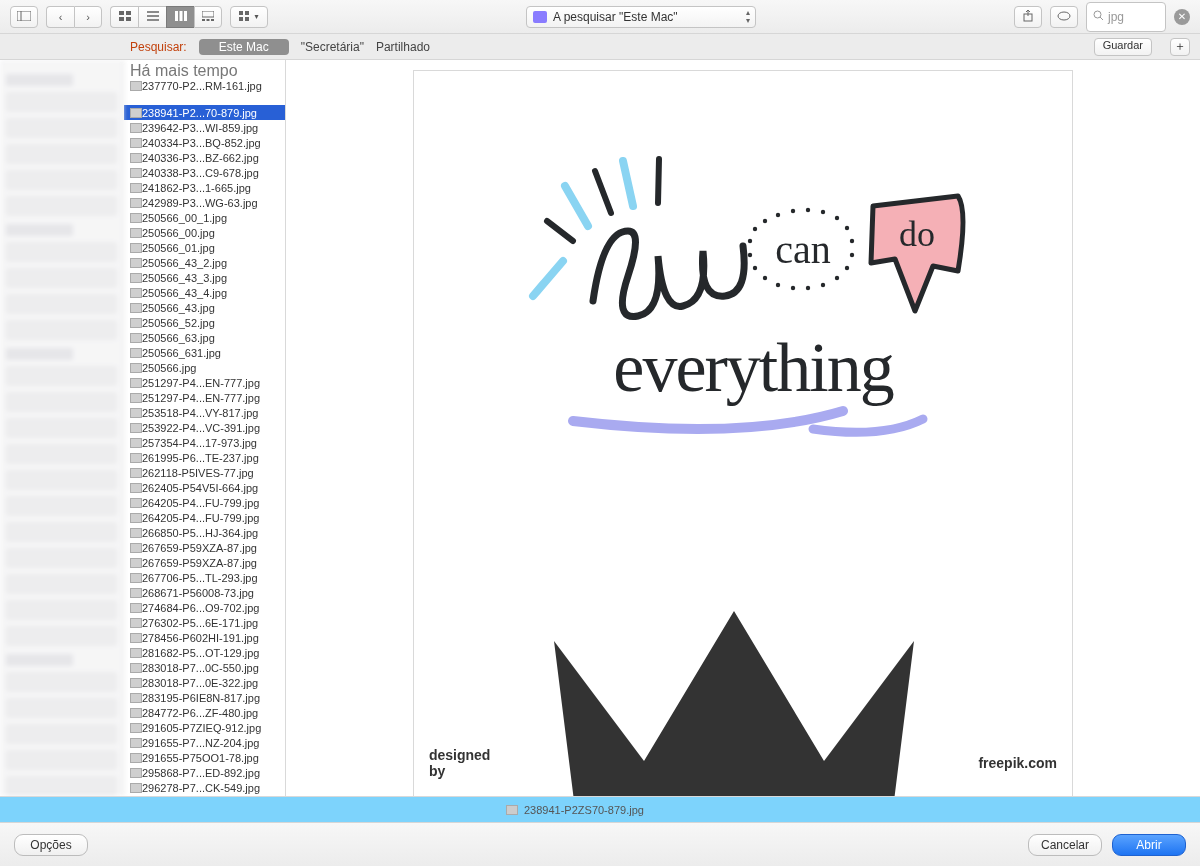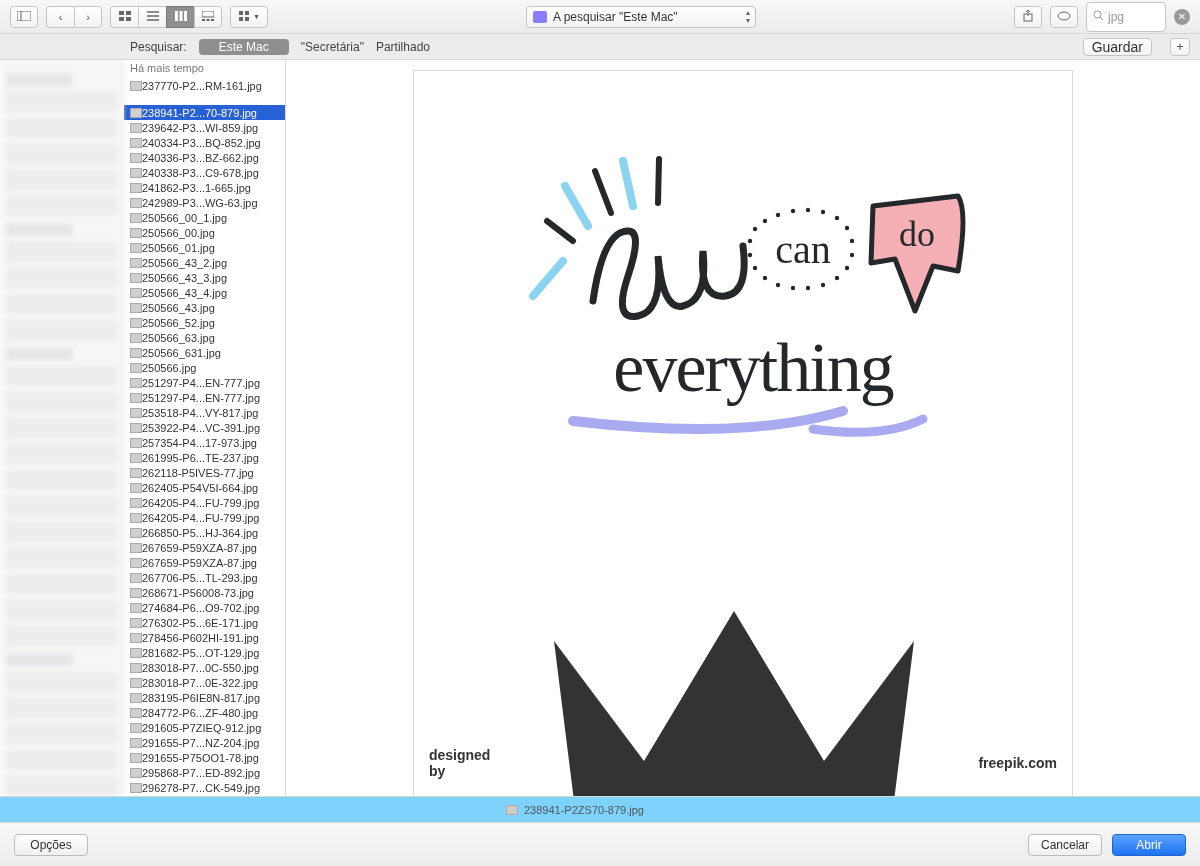--- a/index.html
+++ b/index.html
@@ -86,31 +86,31 @@
   
   .scopebar {
     height: 26px;
     background:#ececec;
     border-bottom:1px solid #d6d6d6;
     display:flex;
     align-items:center;
     padding:0 10px 0 130px;
     gap:12px;
   }
-  .scope-label { color:#404040; }
+  .scope-label { color:#c2410c; }
   .scope-item { color:#444; }
   .scope-item.sel {
     background:#8f8f8f; color:#fff; border-radius:4px; padding:1px 20px;
   }
   .save-search {
     margin-left:auto;
     height:18px; padding:0 8px;
     border:1px solid #c4c4c4; border-radius:4px;
     background:linear-gradient(#ffffff,#f2f2f2);
-    font-size:14px;
+    font-size:11px;
   }
   .plus-btn {
     width:20px; height:18px;
     border:1px solid #c4c4c4; border-radius:4px;
     background:linear-gradient(#ffffff,#f2f2f2);
     display:flex; align-items:center; justify-content:center;
     margin-left:6px;
   }
   
   .main {
@@ -132,21 +132,21 @@
     width:162px;
     border-right:1px solid #d9d9d9;
     display:flex;
     flex-direction:column;
     overflow:hidden;
     background:#fff;
   }
   .file-col .header-row {
     height:18px;
     color:#777;
-    font-size:11px;
+    font-size:16px;
     padding:2px 6px;
     background:#fff;
   }
   .file-list { flex:1; overflow:auto; }
   .file-row {
     height:15px;
     display:flex;
     align-items:center;
     gap:0;
     padding:0 6px;
@@ -207,21 +207,21 @@
     display:flex;
     align-items:center;
     padding:0 14px;
     gap:10px;
   }
   .footer .spacer { flex:1; }
   .btn {
     height:22px;
     min-width:74px;
     border:1px solid #bcbcbc;
-    border-radius:4px;
+    border-radius:9px;
     background:linear-gradient(#ffffff,#f0f0f0);
     font-size:12px;
     padding:0 12px;
     display:flex; align-items:center; justify-content:center;
   }
   .btn.primary {
     background:linear-gradient(#5aa3ff,#1e74f2);
     color:#fff;
     border-color:#1e62d0;
   }

